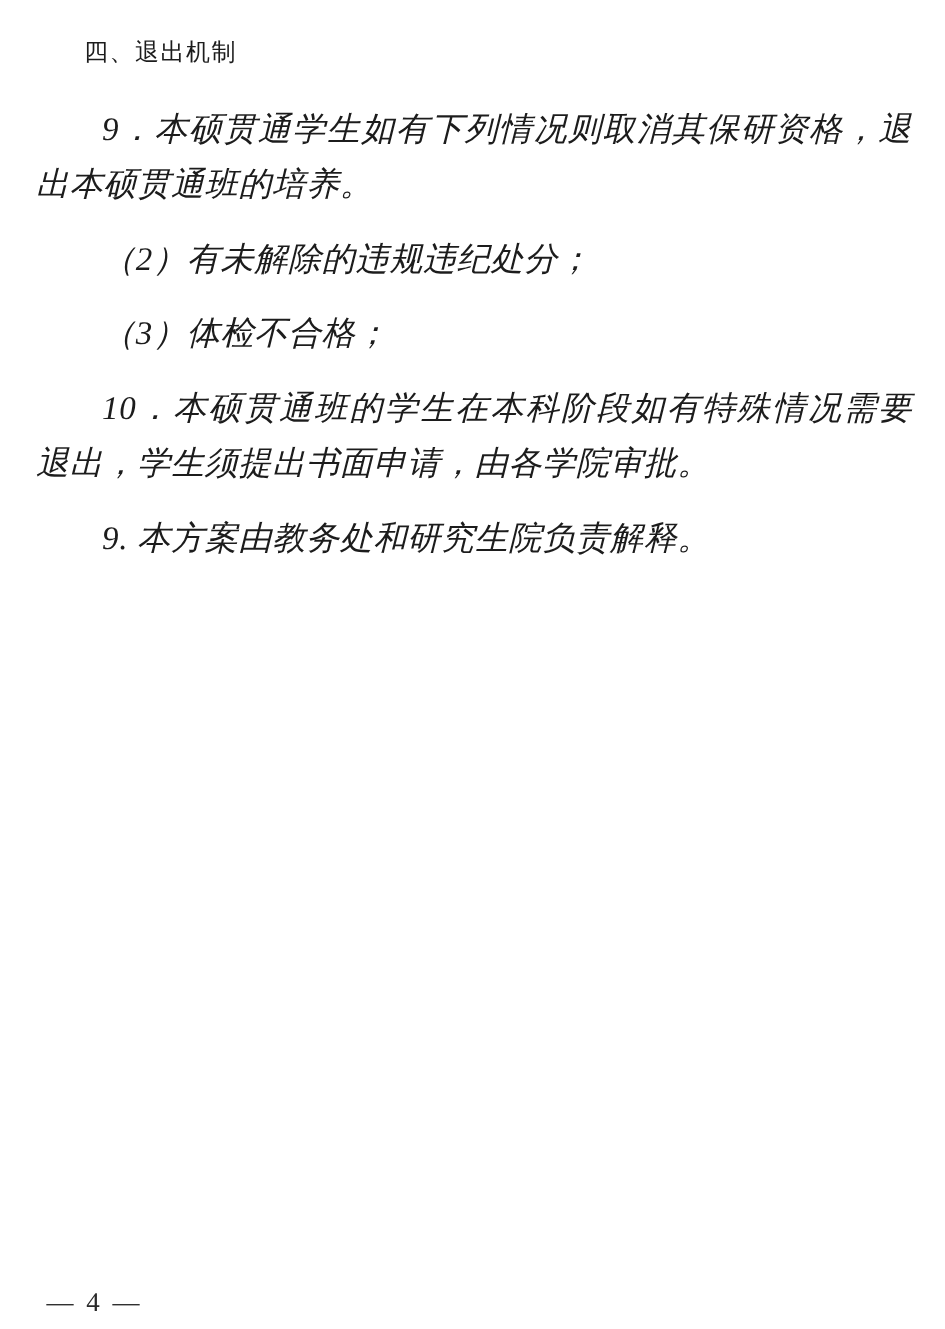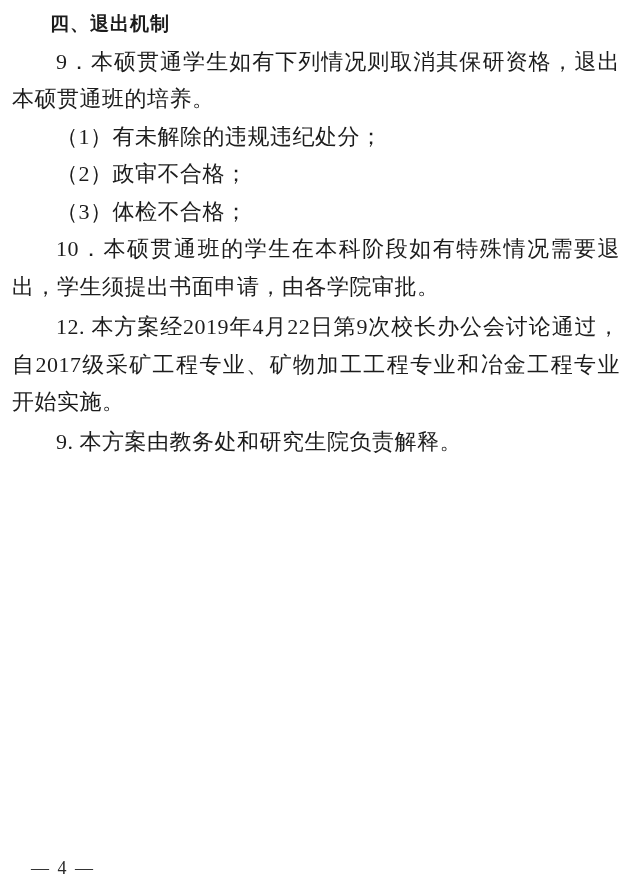--- a/index.html
+++ b/index.html
@@ -22,28 +22,29 @@
     left: 12px;
     right: 10px;
     font-family: "Liberation Serif", serif;
     font-size: 22px;
     line-height: 37.5px;
     text-align: justify;
     text-justify: inter-character;
     letter-spacing: 0.5px;
   }
   .content p {
-    margin: 0;
+    margin: 12px;
     text-indent: 2em;
+    font-style: italic;
   }
   .content h2 {
-    margin: 0;
+    margin: 12px;
     font-family: "Liberation Sans", sans-serif;
-    font-weight: bold;
-    font-size: 19px;
+    font-weight: normal;
+    font-size: 16px;
     line-height: 37.5px;
     text-indent: 2em;
     letter-spacing: 1px;
   }
   .para-12 { margin-top: 3px !important; }
   .para-13 { margin-top: 2px !important; }
   .footer {
     position: absolute;
     left: 31px;
     bottom: 7px;
@@ -53,21 +54,19 @@
     color: #2a2a2a;
   }
 </style>
 </head>
 <body>
 
 <div class="page">
   <div class="content">
     <h2>四、退出机制</h2>
     <p>9．本硕贯通学生如有下列情况则取消其保研资格，退出本硕贯通班的培养。</p>
-    <p>（1）有未解除的违规违纪处分；</p>
-    <p>（2）政审不合格；</p>
+    <p>（2）有未解除的违规违纪处分；</p>
     <p>（3）体检不合格；</p>
     <p>10．本硕贯通班的学生在本科阶段如有特殊情况需要退出，学生须提出书面申请，由各学院审批。</p>
-    <p class="para-12">12. 本方案经2019年4月22日第9次校长办公会讨论通过，自2017级采矿工程专业、矿物加工工程专业和冶金工程专业开始实施。</p>
     <p class="para-13">9. 本方案由教务处和研究生院负责解释。</p>
   </div>
   <div class="footer">— 4 —</div>
 </div>
 
 </body></html>

